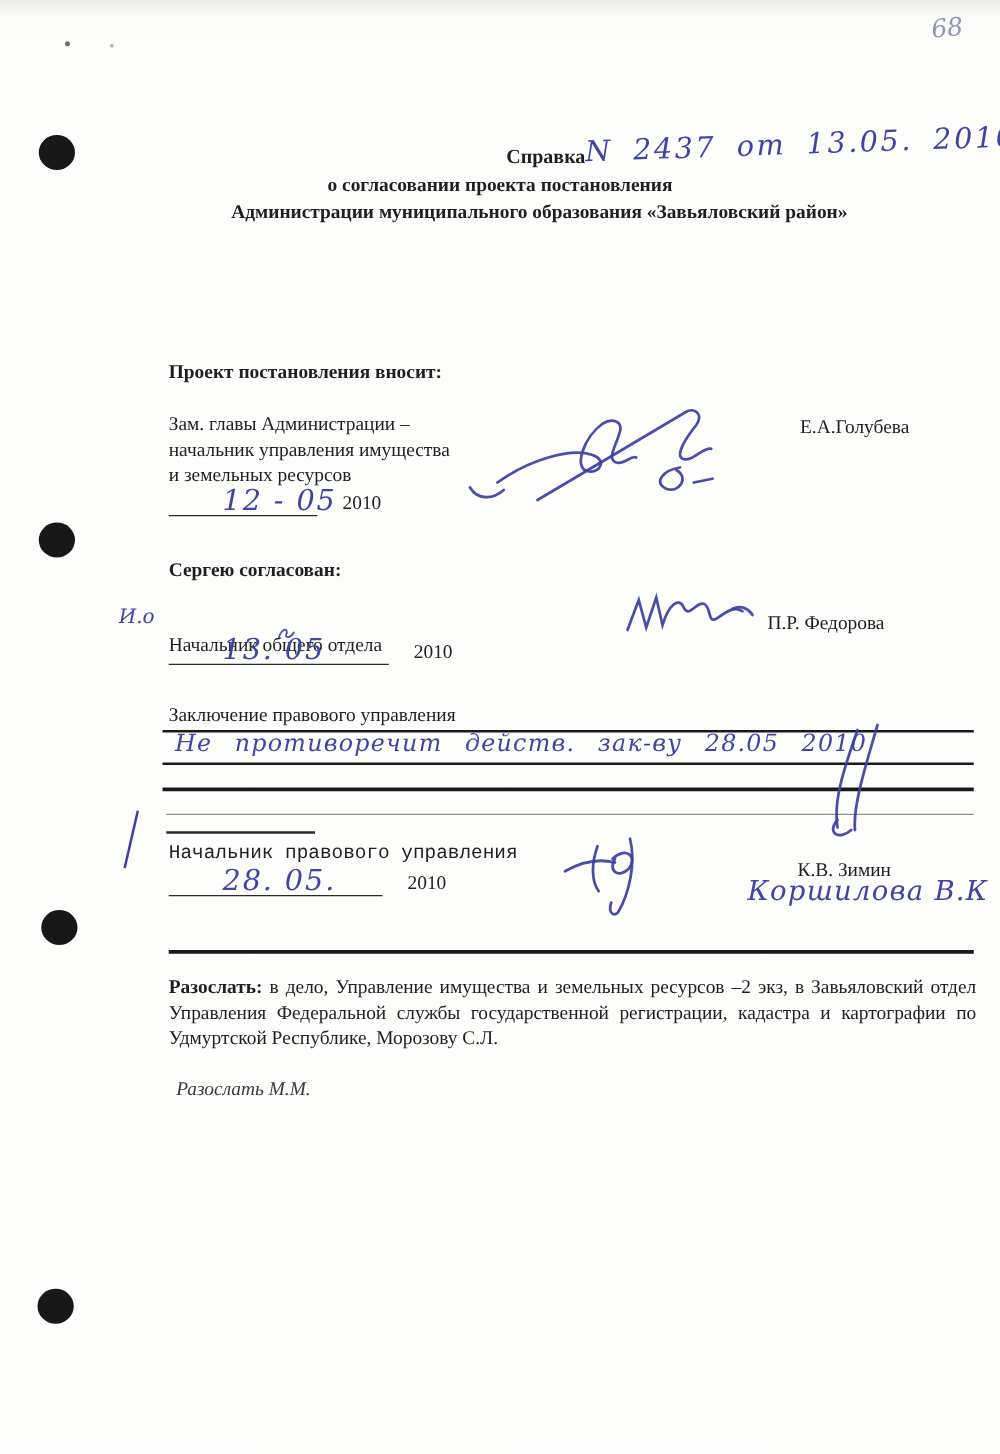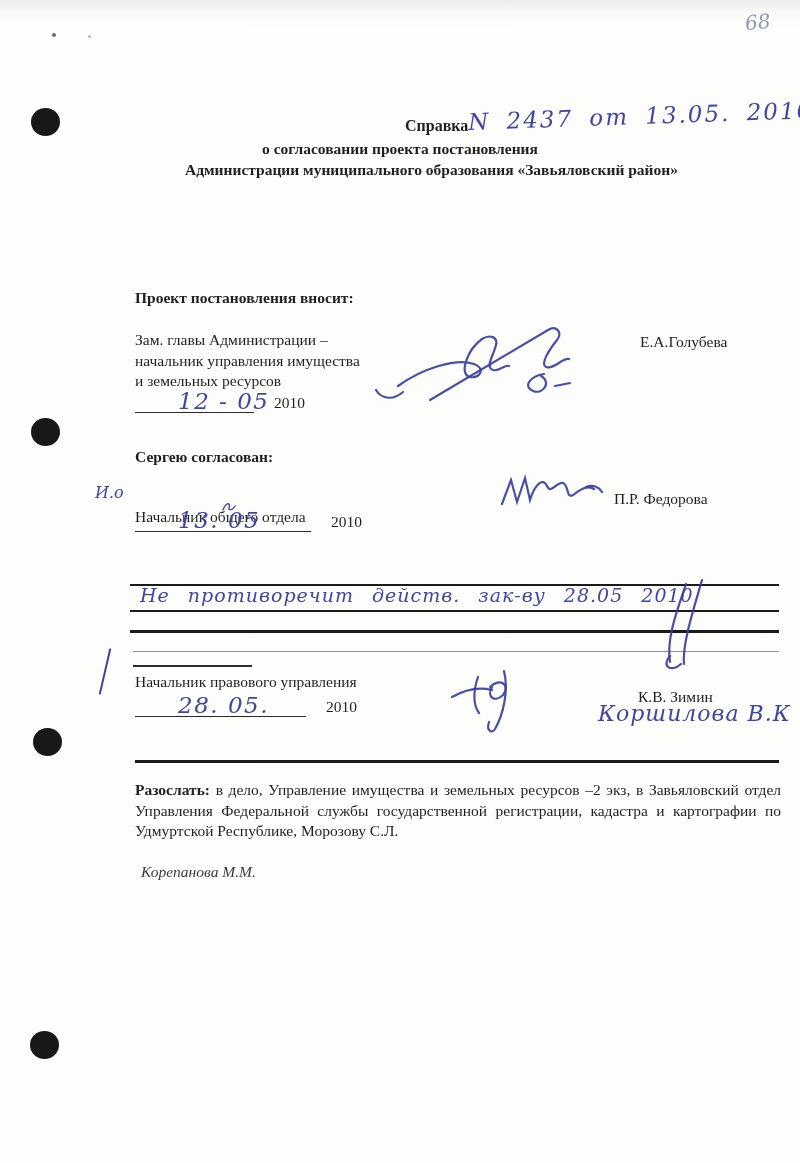--- a/index.html
+++ b/index.html
@@ -89,52 +89,53 @@
       </span>
     <span class="year">2010</span>
   </div>
 
   <svg class="sig" style="left:498px;top:472px;" width="108" height="40" viewBox="0 0 108 40">
     <path d="M 4,32 L 13,8 L 19,30 L 27,6 L 32,28 C 37,12 45,5 49,14 C 53,23 59,9 65,11 C 71,13 68,27 75,23 C 81,19 89,12 96,17"></path>
     <path d="M 88,15 c 7,-3 13,0 16,5"></path>
   </svg>
   <div class="abs" style="left:614px;top:489px;">П.Р. Федорова</div>
 
+  <div class="abs" style="left:135px;top:563px;">Заключение правового управления</div>
 
   <div class="rule" style="left:130px;top:584px;width:649px;height:2px;"></div>
   <div class="rule" style="left:130px;top:610px;width:649px;height:2px;"></div>
   <div class="rule" style="left:130px;top:630px;width:649px;height:3px;"></div>
   <div class="rule" style="left:133px;top:651px;width:646px;height:1px;background:#8f8f8f;"></div>
 
   <div class="abs hw" style="left:140px;top:585px;font-size:19px;width:560px;word-spacing:11px;letter-spacing:1px;white-space:nowrap;">Не противоречит  действ.  зак-ву  28.05 2010</div>
   <svg class="sig" style="left:648px;top:578px;z-index:3;" width="72" height="94" viewBox="0 0 72 94">
     <path d="M 38,6 C 30,30 18,60 22,84"></path>
     <path d="M 54,2 C 46,30 34,66 36,86"></path>
     <path d="M 22,78 c -9,10 1,17 11,8"></path>
   </svg>
 
   <div class="abs" style="left:104px;top:648px;width:2px;height:47px;background:#3a40a2;transform:rotate(13deg);"></div>
 
   <div class="rule" style="left:133px;top:665px;width:119px;height:2px;background:#2c2c2c;"></div>
-  <div class="abs" style="left:135px;top:672px;">Начальник правового управления</div>
+  <div class="abs" style="left:135px;top:672px;font-family:Liberation Mono, monospace;">Начальник правового управления</div>
 
   <div class="daterow" style="left:135px;top:693px;">
     <span class="uline" style="width:171px;">
         <span class="hw">28. 05.</span>
       </span>
     <span class="year">2010</span>
   </div>
 
   <svg class="sig" style="left:448px;top:663px;" width="76" height="74" viewBox="0 0 76 74">
     <path d="M 4,34 C 18,26 32,24 44,27"></path>
     <path d="M 30,14 C 25,28 25,42 31,50"></path>
     <path d="M 42,24 c 10,-10 21,-2 13,8 c -8,8 -17,2 -11,-8"></path>
     <path d="M 56,8 C 61,28 55,52 47,66 c -3,5 -9,2 -6,-7"></path>
   </svg>
   <div class="abs" style="left:638px;top:687px;">К.В. Зимин</div>
   <div class="abs hw" style="left:598px;top:704px;font-size:22px;letter-spacing:1px;">Коршилова В.К</div>
 
   <div class="rule" style="left:135px;top:760px;width:644px;height:3px;"></div>
   <p class="abs" style="left:135px;top:780px;width:646px;margin:0;text-align:justify;"><span class="b">Разослать:</span><span> в дело,  Управление имущества и земельных ресурсов –2 экз, в Завьяловский отдел Управления Федеральной службы государственной регистрации, кадастра и картографии по Удмуртской Республике, Морозову С.Л.</span></p>
 
-  <div class="abs" style="left:141px;top:862px;font-style:italic;color:#3a3a3a;">Корепанова М.М.</div>
+  <div class="abs" style="left:141px;top:862px;font-style:italic;color:#3a3a3a;">Разослать М.М.</div>
 
 </div>
 
 </body></html>

